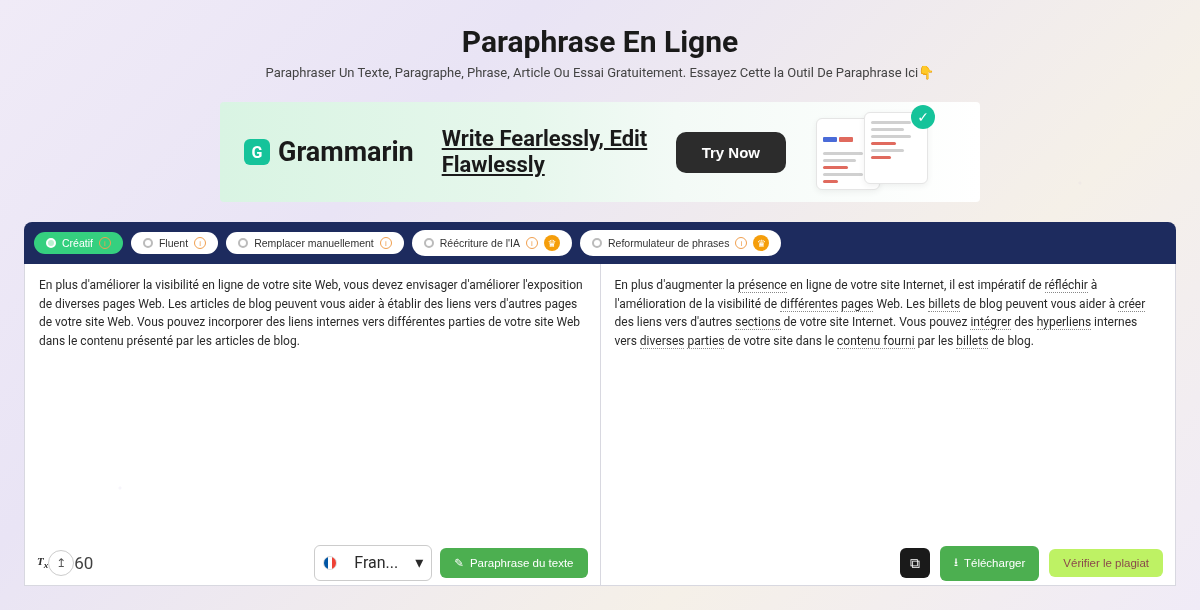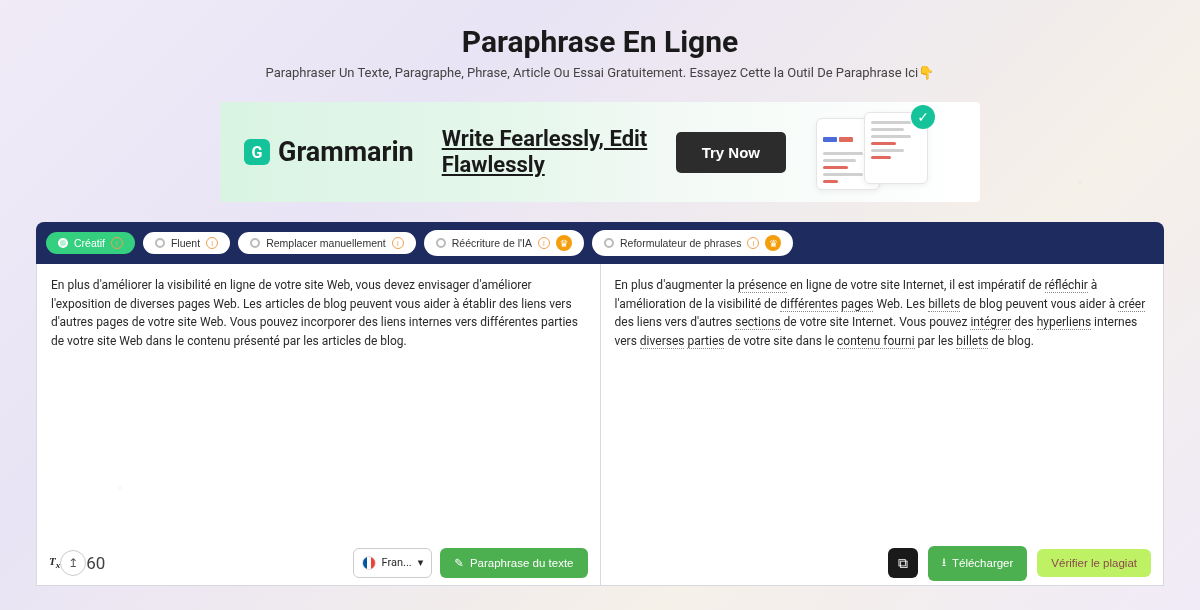--- a/index.html
+++ b/index.html
@@ -58,21 +58,21 @@
     border-radius: 6px;
     display: flex; align-items: center; justify-content: center;
     color: #fff; font-weight: 700; font-size: 16px;
   }
   .ad-logo-text { font-size: 27px; font-weight: 700; color: #1a1a1a; }
   .ad-headline { font-size: 22px; font-weight: 700; color: #1a1a1a; line-height: 1.2; flex: 1; text-decoration: underline; }
   .ad-btn {
     background: #2c2c2c;
     color: #fff;
     border: none;
-    border-radius: 5px;
+    border-radius: 10px;
     padding: 12px 26px;
     font-size: 15px;
     font-weight: 600;
     cursor: pointer;
     margin-right: 30px;
   }
   .ad-docs {
     position: relative;
     width: 140px; height: 80px;
   }
@@ -94,21 +94,21 @@
   .dl-flag { background: #4a6bd8; width: 14px; height: 5px; display: inline-block; border-radius:1px; margin-right:2px; }
   .dl-check {
     position: absolute; right: -8px; top: -8px;
     width: 24px; height: 24px; border-radius: 50%;
     background: #15c39a; color: #fff;
     display: flex; align-items: center; justify-content: center;
     font-size: 14px;
   }
 
   .tool {
-    margin: 20px 36px 0;
+    margin: 20px 24px 0;
     border-radius: 8px 8px 0 0;
     overflow: visible;
   }
   .tabs {
     background: #1d2b5e;
     border-radius: 8px 8px 0 0;
     padding: 8px 10px;
     display: flex;
     gap: 8px;
     align-items: center;
@@ -185,23 +185,23 @@
     background: #fff;
     display: inline-flex;
     align-items: center; justify-content: center;
     cursor: pointer;
     font-size: 12px;
     color: #555;
   }
   .wc { font-size: 17px; color: #404040; }
 
   .lang-select {
-    display: inline-flex; align-items: center; gap: 6px;
+    display: inline-flex; align-items: center; gap: 17px;
     border: 1px solid #ccc; border-radius: 6px;
-    padding: 5px 8px; font-size: 11px; cursor: pointer;
+    padding: 5px 8px; font-size: 16px; cursor: pointer;
     background: #fff;
   }
   .flag-fr {
     width: 14px; height: 14px; border-radius: 50%;
     background: linear-gradient(90deg, #0055a4 33%, #fff 33% 66%, #ef4135 66%);
     border: 1px solid #ddd;
   }
 
   .btn {
     border: none; cursor: pointer;

